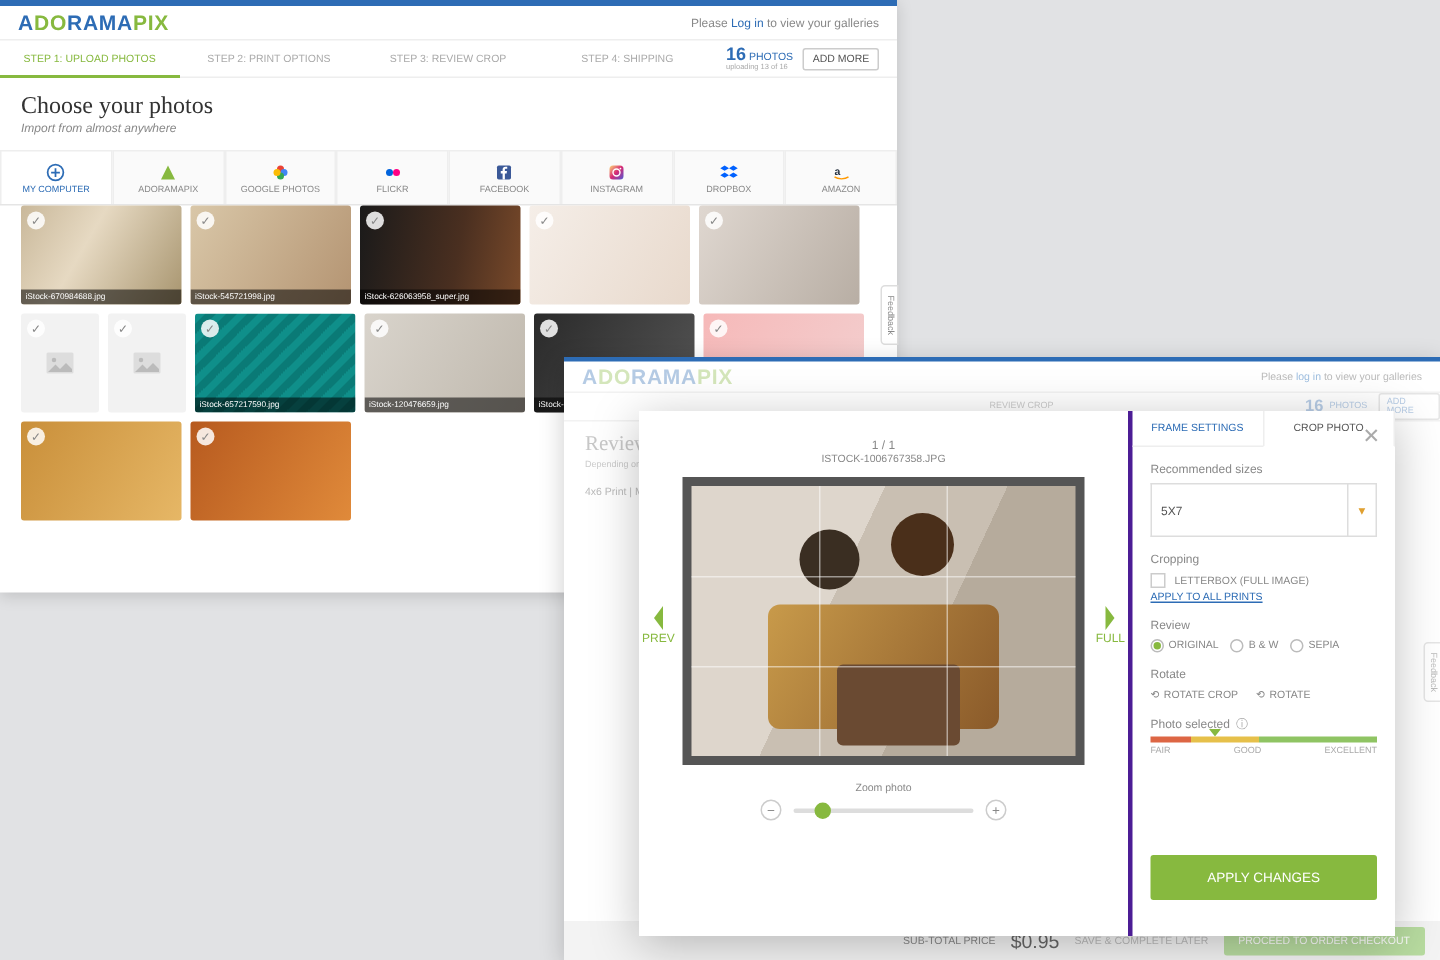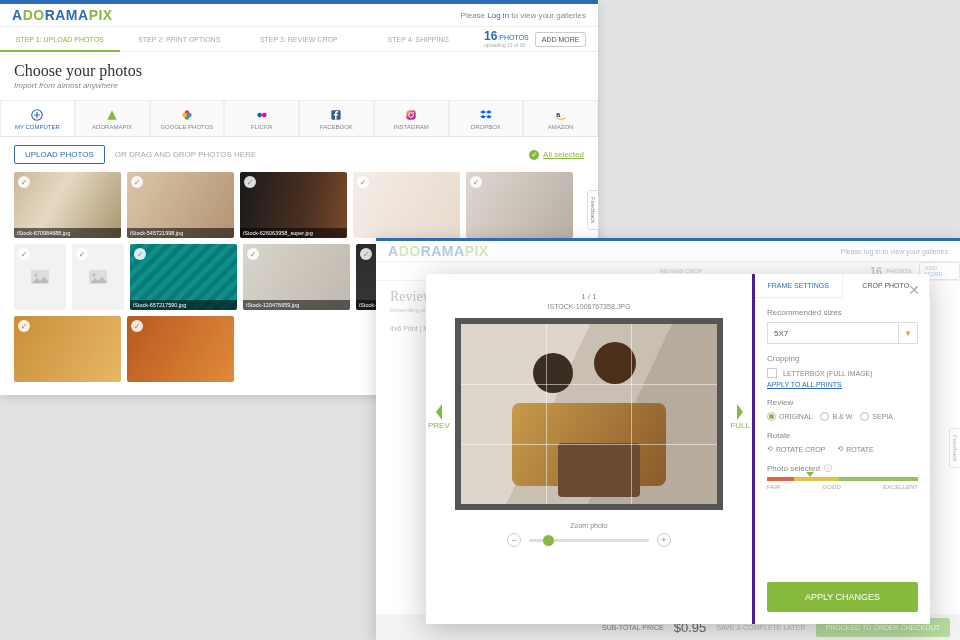--- a/index.html
+++ b/index.html
@@ -88,36 +88,36 @@
   .zbtn{width:14px;height:14px;border:1px solid #ccc;border-radius:50%;display:flex;align-items:center;justify-content:center;font-size:9px;color:#888}
   .ztrack{width:120px;height:3px;background:#ddd;position:relative;border-radius:2px}
   .zknob{position:absolute;left:14px;top:-4px;width:11px;height:11px;border-radius:50%;background:#87b93f}
   .m-right{width:178px;border-left:3px solid #4c1d95;padding:0;display:flex;flex-direction:column;font-size:8px;color:#888}
   .m-tabs{display:flex;height:24px}
   .m-tab{flex:1;display:flex;align-items:center;justify-content:center;font-size:7px;color:#2d6cb5;border-bottom:1px solid #eee}
   .m-tab.active{color:#555;border:1px solid #eee;border-top:none;border-bottom-color:#fff;background:#fff}
   .m-body{padding:10px 12px;display:flex;flex-direction:column;gap:10px;flex:1}
   .sec-lbl{font-size:8px;color:#888}
   .sel{display:flex}
-  .sel input{flex:1;border:1px solid #ddd;border-right:none;height:22px;font-size:8px;padding:0 6px;color:#555}
+  .sel input{flex:1;border:1px solid #ddd;border-right:none;height:36px;font-size:8px;padding:0 6px;color:#555}
   .sel .dd{width:20px;border:1px solid #ddd;display:flex;align-items:center;justify-content:center;color:#e0a030;font-size:9px}
   .chkrow{display:flex;align-items:center;gap:6px;font-size:7px;color:#888}
   .chkrow .box{width:10px;height:10px;border:1px solid #ccc}
   .link{color:#2d6cb5;font-size:7px;text-decoration:underline}
   .radios{display:flex;gap:8px;font-size:7px;color:#888}
   .radio{display:flex;align-items:center;gap:3px}
   .radio .r{width:9px;height:9px;border:1px solid #bbb;border-radius:50%;display:flex;align-items:center;justify-content:center}
   .radio.sel .r::after{content:"";width:5px;height:5px;border-radius:50%;background:#87b93f}
   .rot{display:flex;gap:12px;font-size:7px;color:#888}
   .rot span{display:flex;align-items:center;gap:3px}
   .quality{display:flex;flex-direction:column;gap:3px}
   .qbar{height:4px;background:linear-gradient(90deg,#d64 0 18%,#e6c04a 18% 48%,#8fc463 48% 100%);position:relative}
   .qbar .mk{position:absolute;top:-5px;left:26%;width:0;height:0;border-left:4px solid transparent;border-right:4px solid transparent;border-top:5px solid #87b93f}
   .qlbls{display:flex;justify-content:space-between;font-size:6px;color:#aaa}
-  .apply{margin:8px 12px 12px;height:30px;background:#87b93f;color:#fff;display:flex;align-items:center;justify-content:center;font-size:9px;border-radius:2px}
+  .apply{margin:8px 12px 24px;height:30px;background:#87b93f;color:#fff;display:flex;align-items:center;justify-content:center;font-size:9px;border-radius:2px}
   
   .sil{position:absolute;border-radius:50%}
 </style>
 </head>
 <body>
 
 <div class="win1">
   <div class="w1-topbar"></div>
   <div class="w1-header">
     <div class="brand">
@@ -205,28 +205,20 @@
           <path d="M7 4l5 3-5 3-5-3 5-3zm10 0l5 3-5 3-5-3 5-3zM7 12l5 3-5 3-5-3 5-3zm10 0l5 3-5 3-5-3 5-3z" fill="#0061ff"></path>
         </svg>
         <span>DROPBOX</span>
       </div>
     <div class="src">
         <svg viewBox="0 0 24 24">
           <text x="4" y="15" font-size="12" font-weight="bold" fill="#232f3e">a</text>
           <path d="M4 17c4 3 12 3 16 0" fill="none" stroke="#ff9900" stroke-width="1.6"></path>
         </svg>
         <span>AMAZON</span>
-      </div>
-  </div>
-  <div class="w1-bar">
-    <div class="upload-btn">UPLOAD PHOTOS</div>
-    <span>OR DRAG AND DROP PHOTOS HERE</span>
-    <div class="all-sel">
-        <span class="chk">✓</span>
-        <span style="text-decoration:underline">All selected</span>
       </div>
   </div>
   <div class="grid">
     <div class="thumb g1">
         <span class="tick">✓</span>
         <div class="cap">iStock-670984688.jpg</div>
       </div>
     <div class="thumb g2">
         <span class="tick">✓</span>
         <div class="cap">iStock-545721998.jpg</div>

